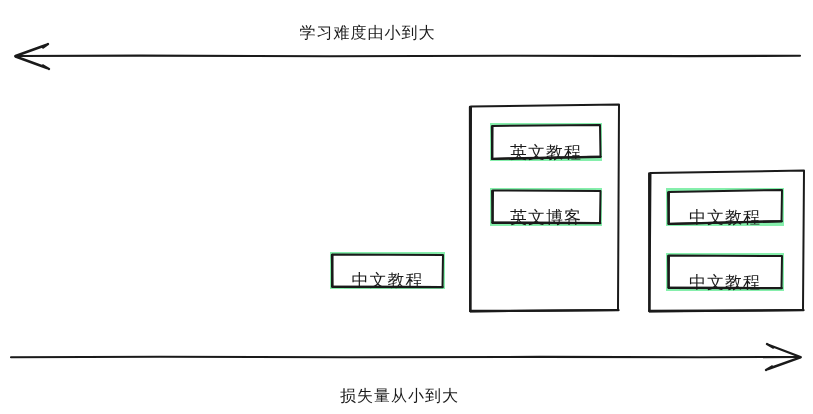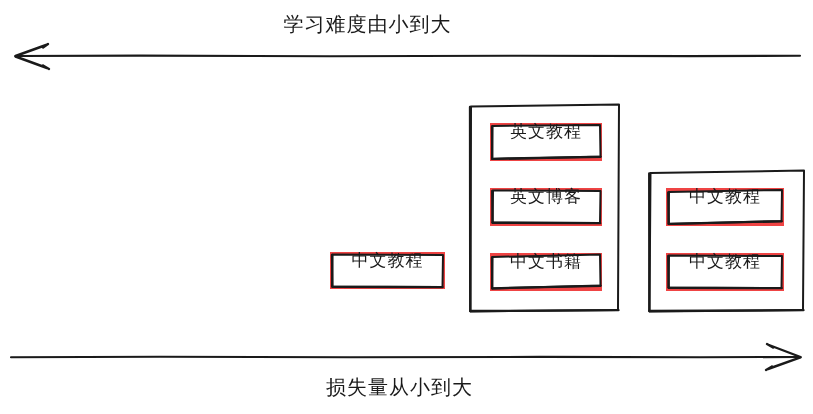--- a/index.html
+++ b/index.html
@@ -27,25 +27,26 @@
     position: absolute;
     left: 0;
     top: 0;
     width: 813px;
     height: 414px;
     pointer-events: none;
   }
 
   .axis-label {
     position: absolute;
-    font-size: 20px;
+    font-size: 16px;
     letter-spacing: 1px;
     color: #1a1a1a;
     white-space: nowrap;
     font-family: Liberation Sans, sans-serif;
+    margin-top: 12px;
   }
   #top-axis-label {
     left: 0;
     top: 11px;
     width: 813px;
     text-align: center;
     padding-right: 78px;
     box-sizing: border-box;
   }
   #bottom-axis-label {
@@ -55,23 +56,23 @@
     text-align: center;
     padding-right: 26px;
     box-sizing: border-box;
     padding-left: 12px;
   }
 
   
   .node {
     position: absolute;
     box-sizing: border-box;
-    background: #ef4444;
+    background: #86efac;
     display: flex;
-    align-items: flex-start;
+    align-items: flex-end;
     justify-content: center;
   }
   .node .node-label {
     font-size: 17px;
     color: #1a1a1a;
     letter-spacing: 1px;
     white-space: nowrap;
     line-height: 1;
     position: relative;
     z-index: 2;
@@ -166,28 +167,20 @@
 
   <div class="node" id="node-english-blog">
     <svg class="sketch-frame" viewBox="0 0 112 38" preserveAspectRatio="none">
       <path d="M3,2.5 L110.5,3 L110,35 L2.5,34.5 Z" fill="#ffffff" stroke="#1a1a1a" stroke-width="2" stroke-linejoin="round"></path>
       <path d="M2.2,3 L2.6,34.8" fill="none" stroke="#1a1a1a" stroke-width="2.3" stroke-linecap="round"></path>
       <path d="M2.6,34.8 L110.2,35.2" fill="none" stroke="#1a1a1a" stroke-width="2.3" stroke-linecap="round"></path>
     </svg>
     <span class="node-label">英文博客</span>
   </div>
 
-  <div class="node" id="node-chinese-books">
-    <svg class="sketch-frame" viewBox="0 0 112 38" preserveAspectRatio="none">
-      <path d="M2.5,4 L110,1.5 L110.5,32.5 L2,35.5 Z" fill="#ffffff" stroke="#1a1a1a" stroke-width="2" stroke-linejoin="round"></path>
-      <path d="M2,4.5 L2.3,35.3" fill="none" stroke="#1a1a1a" stroke-width="2.3" stroke-linecap="round"></path>
-      <path d="M2.3,35.3 L110.6,32.8" fill="none" stroke="#1a1a1a" stroke-width="2.3" stroke-linecap="round"></path>
-    </svg>
-    <span class="node-label">中文书籍</span>
-  </div>
 
   <div class="group" id="group-chinese-cluster">
     <svg class="sketch-frame" viewBox="0 0 159 144" preserveAspectRatio="none">
       <path d="M3.5,4 L157,1.5 L156,141 L2.5,142.5 Z" fill="#ffffff" stroke="#1a1a1a" stroke-width="2" stroke-linejoin="round"></path>
       <path d="M2.2,4.5 L2.3,142" fill="none" stroke="#1a1a1a" stroke-width="2.3" stroke-linecap="round"></path>
       <path d="M2.3,142 L156.5,141.2" fill="none" stroke="#1a1a1a" stroke-width="2.3" stroke-linecap="round"></path>
     </svg>
   </div>
 
   <div class="node" id="node-chinese-tutorial">

